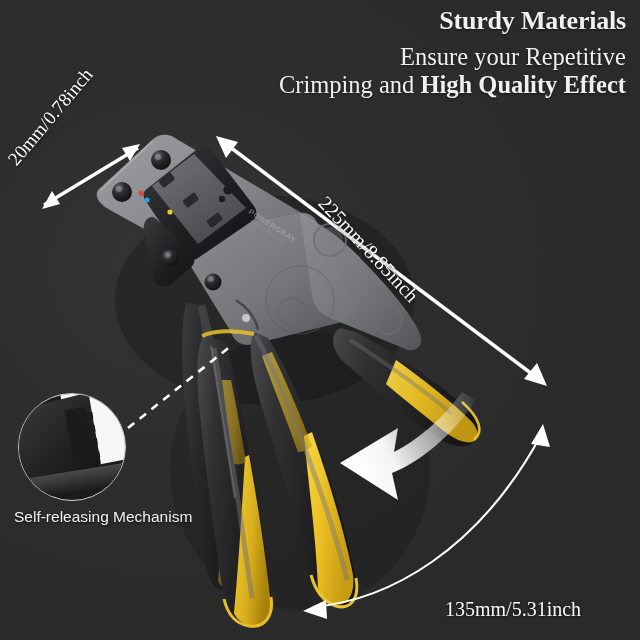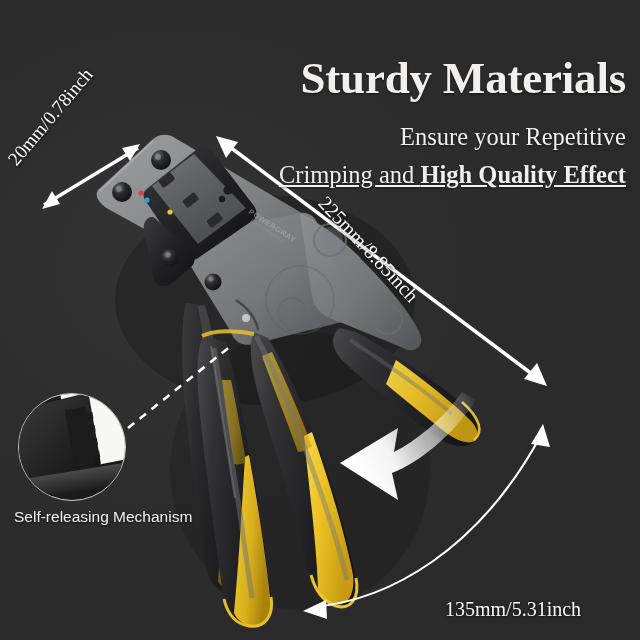--- a/index.html
+++ b/index.html
@@ -21,38 +21,36 @@
   
   .headline {
     position:absolute;
     right:14px; top:8px;
     width:470px;
     text-align:right;
     color:#f2f0ee;
     line-height:1.02;
   }
   .hl-1 {
-    font-size:45px;
+    font-size:26px;
     font-weight:bold;
     letter-spacing:-0.2px;
     text-shadow:0 1px 2px rgba(0,0,0,.55);
-    margin-top:48px;
   }
   .hl-2 {
     font-size:24.5px;
     font-weight:normal;
-    margin-top:22px;
+    margin-top:9px;
     text-shadow:0 1px 2px rgba(0,0,0,.5);
   }
   .hl-3 {
     font-size:24.5px;
     font-weight:normal;
-    margin-top:13px;
+    margin-top:3px;
     text-shadow:0 1px 2px rgba(0,0,0,.5);
-    text-decoration:underline;
   }
   .hl-3 b { font-weight:bold; }
 
   
   .dim {
     position:absolute;
     color:#fbfbfb;
     font-size:20px;
     font-family:"Liberation Serif", serif;
     white-space:nowrap;

